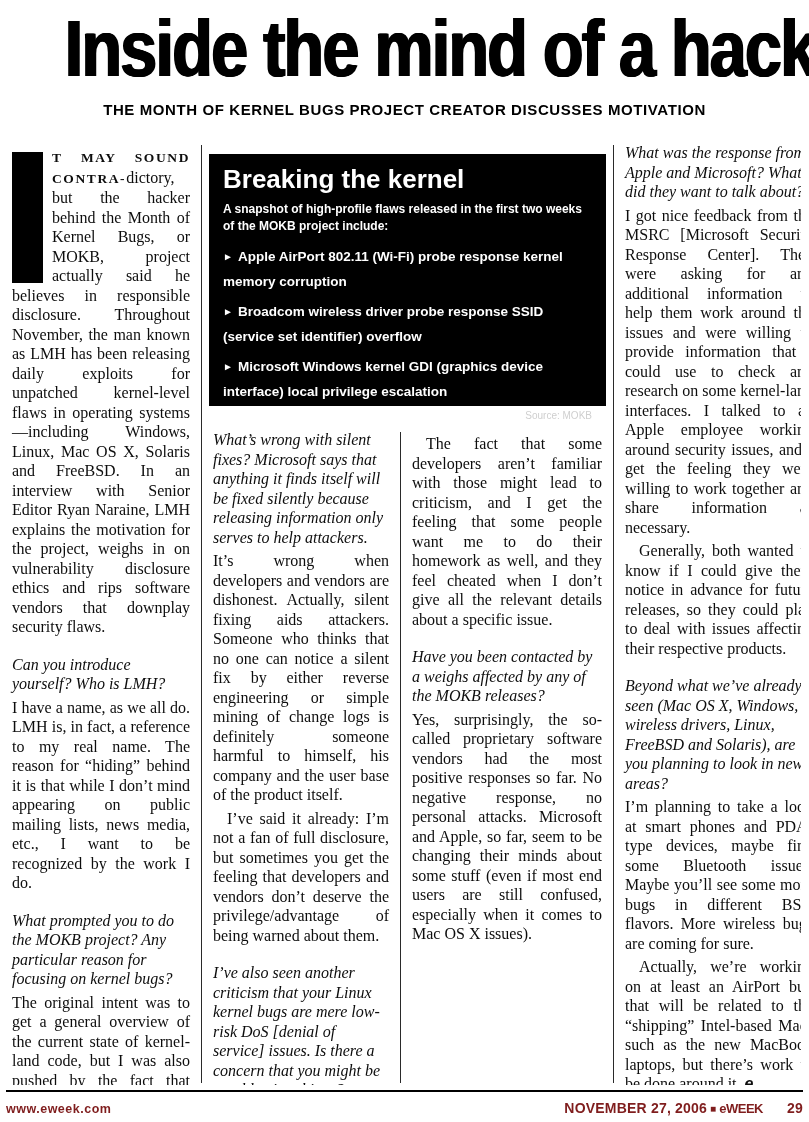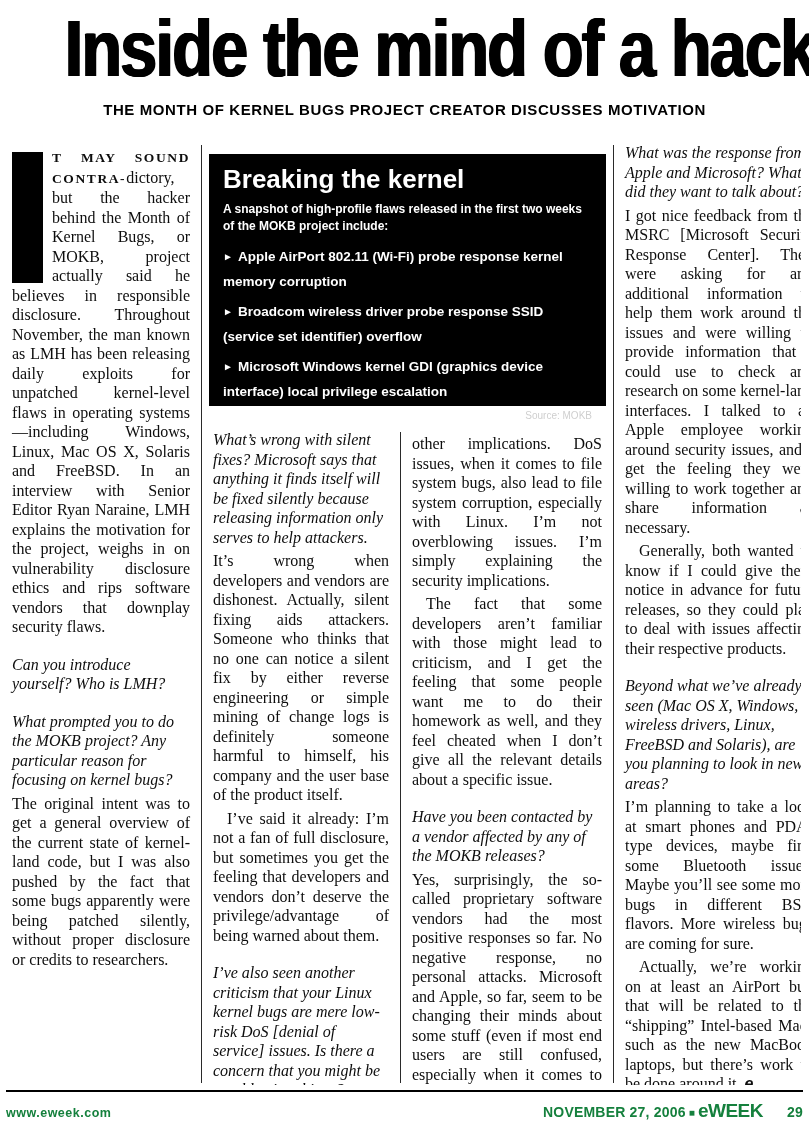--- a/index.html
+++ b/index.html
@@ -111,26 +111,26 @@
   
   .footer{
     position:absolute; left:6px; right:6px; top:1090px;
     border-top:2px solid #000;
     padding-top:8px;
     display:flex;
     justify-content:space-between;
     align-items:baseline;
     font-family:"Liberation Sans", sans-serif;
     font-weight:bold;
-    color:#15803d;
+    color:#7f1d1d;
   }
   .site{ font-size:12.5px; letter-spacing:0.5px; }
   .footer-right{ font-size:14px; letter-spacing:0.2px; }
   .sq{ font-size:10px; position:relative; top:-1px; margin:0 3px; }
-  .brand{ letter-spacing:-0.5px; font-size:19px; }
+  .brand{ letter-spacing:-0.5px; font-size:13px; }
   .pageno{ margin-left:24px; }
   .endmark{
     font-family:"Liberation Sans", sans-serif;
     font-weight:bold;
     font-style:italic;
   }
 </style>
 </head>
 <body>
 
@@ -139,20 +139,21 @@
   <header class="masthead">
     <h1 class="headline">Inside the mind of a hacker</h1>
     <div class="subtitle">THE MONTH OF KERNEL BUGS PROJECT CREATOR DISCUSSES MOTIVATION</div>
   </header>
 
   <main class="body-area">
 
     <section class="col col1">
       <p><span class="dropcap"><span>I</span></span><span class="leadin">T MAY SOUND CONTRA-</span><span>dictory, but the hacker behind the Month of Kernel Bugs, or MOKB, project actually said he believes in responsible disclosure. Throughout November, the man known as LMH has been releasing daily exploits for unpatched kernel-level flaws in operating systems—including Windows, Linux, Mac OS X, Solaris and FreeBSD. In an interview with Senior Editor Ryan Naraine, LMH explains the motivation for the project, weighs in on vulnerability disclosure ethics and rips software vendors that downplay security flaws.</span></p>
       <p class="q">Can you introduce yourself? Who is LMH?</p>
+      <p>I have a name, as we all do. LMH is, in fact, a reference to my real name. The reason for “hiding” behind it is that while I don’t mind appearing on public mailing lists, news media, etc., I want to be recognized by the work I do.</p>
       <p class="q">What prompted you to do the MOKB project? Any particular reason for focusing on kernel bugs?</p>
       <p>The original intent was to get a general overview of the current state of kernel-land code, but I was also pushed by the fact that some bugs apparently were being patched silently, without proper disclosure or credits to researchers.</p>
     </section>
 
     <div class="vrule"></div>
 
     <section class="middle">
 
       <aside class="kernel-box">
         <h2>Breaking the kernel</h2>
@@ -168,23 +169,22 @@
       <div class="two-cols">
         <section class="col col2">
           <p class="q" style="margin-top:0">What’s wrong with silent fixes? Microsoft says that anything it finds itself will be fixed silently because releasing information only serves to help attackers.</p>
           <p>It’s wrong when developers and vendors are dishonest. Actually, silent fixing aids attackers. Someone who thinks that no one can notice a silent fix by either reverse engineering or simple mining of change logs is definitely someone harmful to himself, his company and the user base of the product itself.</p>
           <p class="ind">I’ve said it already: I’m not a fan of full disclosure, but sometimes you get the feeling that developers and vendors don’t deserve the privilege/advantage of being warned about them.</p>
           <p class="q">I’ve also seen another criticism that your Linux kernel bugs are mere low-risk DoS [denial of service] issues. Is there a concern that you might be overblowing things?</p>
           <p>You’re right—some are low-risk. However, there are issues that have some</p>
         </section>
         <div class="vrule"></div>
         <section class="col col3">
-          <p>other implications. DoS issues, when it comes to file system bugs, also lead to file system corruption, especially with Linux. I’m not overblowing issues. I’m simply explaining the security implications.</p>
           <p class="ind">The fact that some developers aren’t familiar with those might lead to criticism, and I get the feeling that some people want me to do their homework as well, and they feel cheated when I don’t give all the relevant details about a specific issue.</p>
-          <p class="q">Have you been contacted by a vendor affected by any of the MOKB releases?</p>
+          <p class="q">Have you been contacted by a weighs affected by any of the MOKB releases?</p>
           <p>Yes, surprisingly, the so-called proprietary software vendors had the most positive responses so far. No negative response, no personal attacks. Microsoft and Apple, so far, seem to be changing their minds about some stuff (even if most end users are still confused, especially when it comes to Mac OS X issues).</p>
         </section>
       </div>
     </section>
 
     <div class="vrule"></div>
 
     <section class="col col4">
       <p class="q" style="margin-top:0">What was the response from Apple and Microsoft? What did they want to talk about?</p>
       <p>I got nice feedback from the MSRC [Microsoft Security Response Center]. They were asking for any additional information to help them work around the issues and were willing to provide information that I could use to check and research on some kernel-land interfaces. I talked to an Apple employee working around security issues, and I get the feeling they were willing to work together and share information as necessary.</p>

